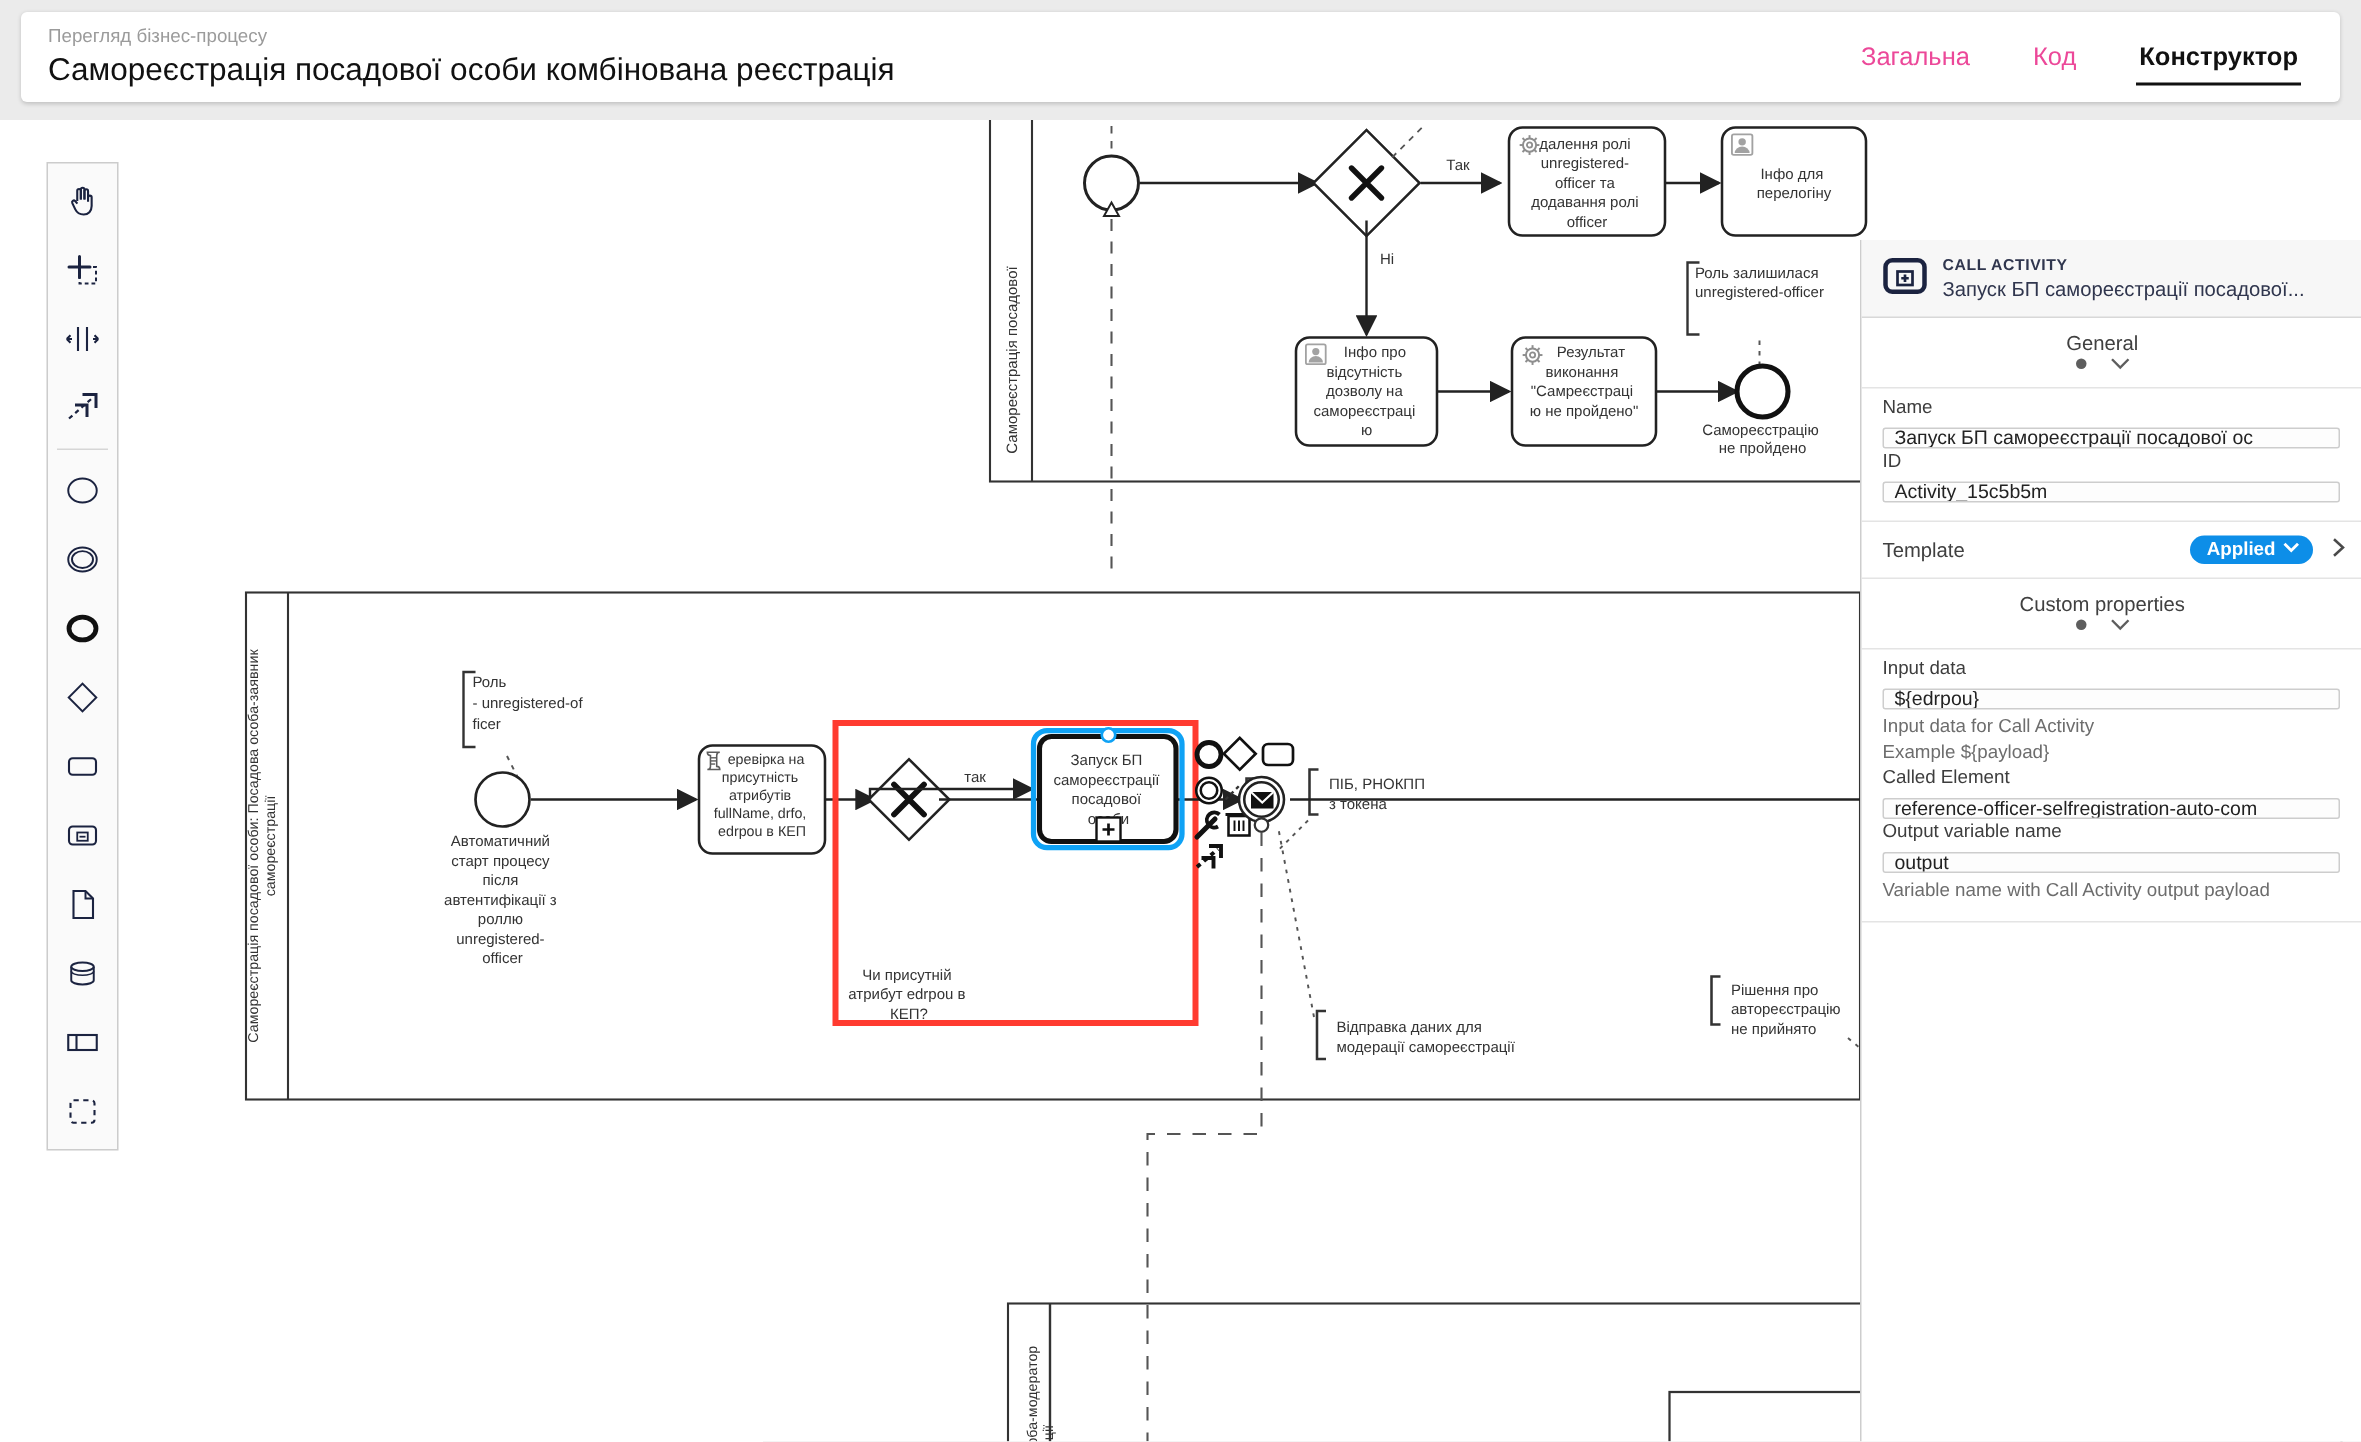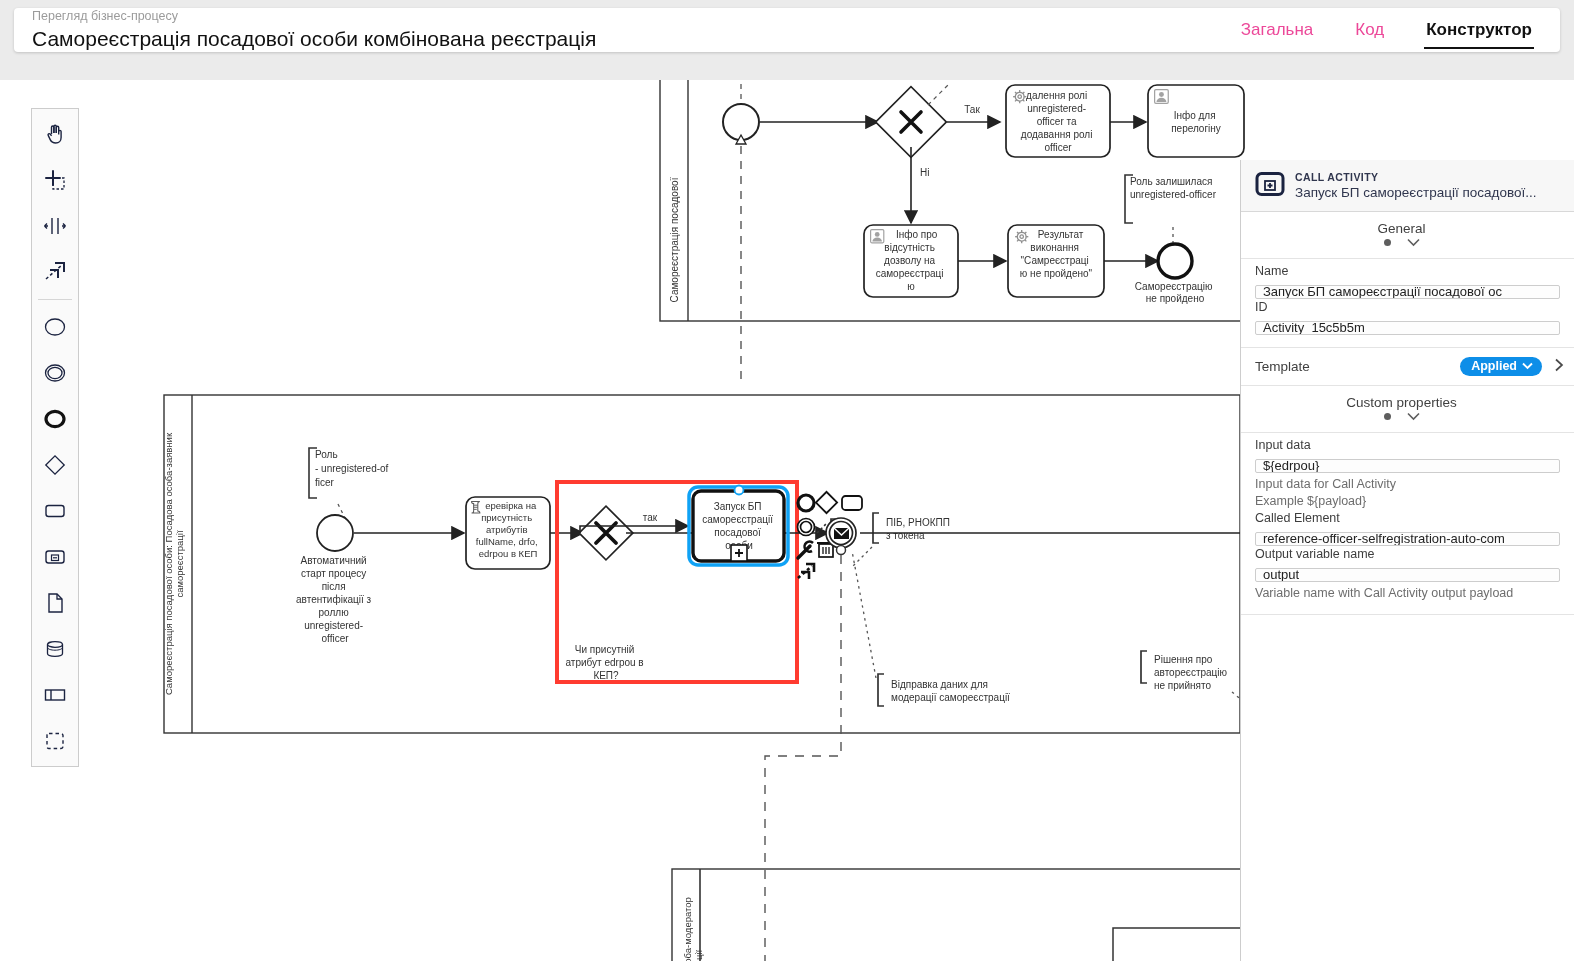--- a/index.html
+++ b/index.html
@@ -8,21 +8,21 @@
     width: 1574px; height: 961px;
     background: #ebebeb;
     font-family: "Liberation Sans", sans-serif;
     overflow: hidden;
   }
   #app { position: relative; width: 1574px; height: 961px; }
 
   
   .header {
     position: absolute; left: 14px; top: 8px;
-    width: 1546px; height: 44px;
+    width: 1546px; height: 60px;
     background: #fff;
     border-radius: 4px;
     box-shadow: 0 1px 3px rgba(0,0,0,0.18);
     display: flex; align-items: center; justify-content: space-between;
     padding: 0 28px 0 18px;
   }
   .header-left { display: flex; flex-direction: column; justify-content: center; }
   .breadcrumb { font-size: 12.5px; color: #9b9b9b; line-height: 16px; margin-bottom: 2px; }
   .page-title { font-size: 21px; color: #111; line-height: 26px; font-weight: 400; }
   .tabs { display: flex; align-items: center; gap: 42px; height: 100%; padding-top: 4px; }

